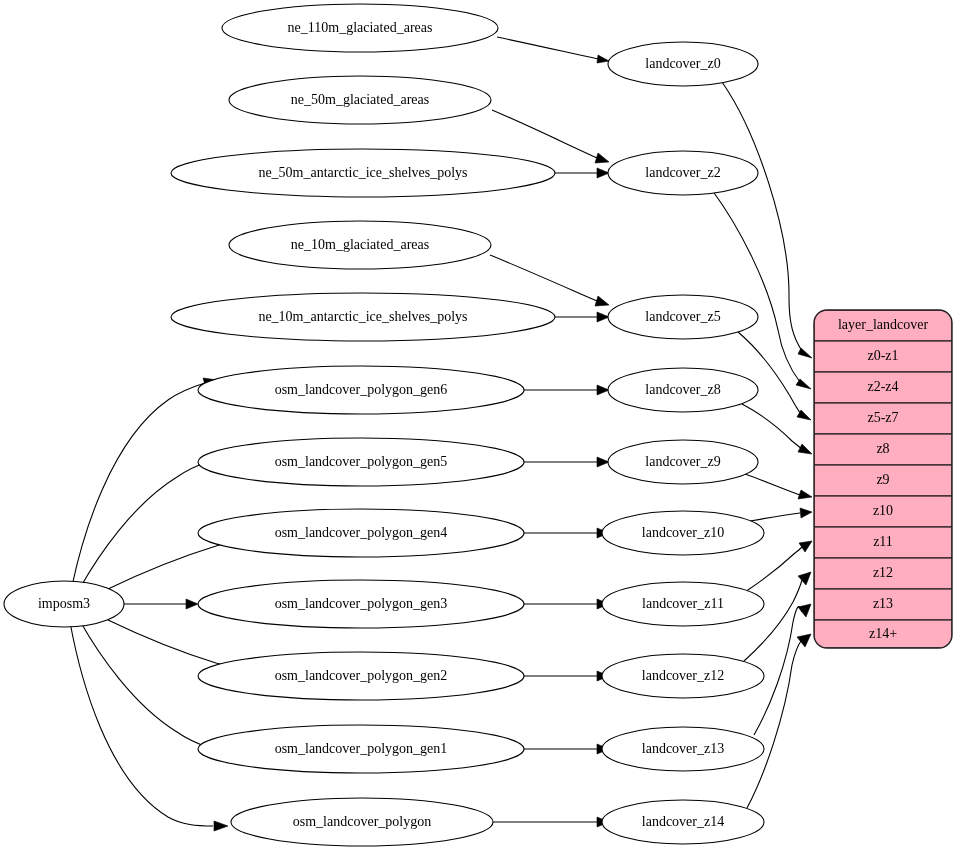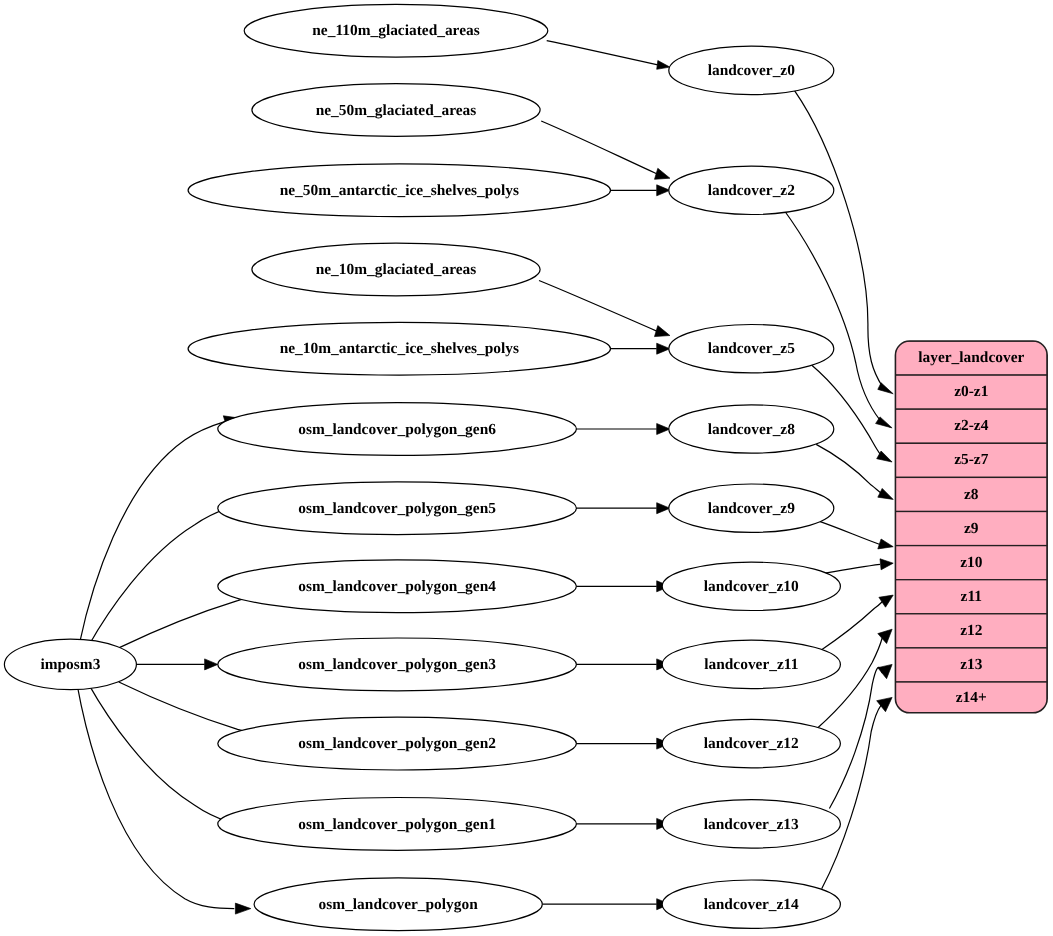--- a/index.html
+++ b/index.html
@@ -7,21 +7,20 @@
     padding: 0;
     background: #ffffff;
   }
   #graph-root {
     position: relative;
     width: 957px;
     height: 851px;
     background: #ffffff;
     overflow: hidden;
     font-family: "Liberation Serif", "DejaVu Serif", serif;
-    font-weight: bold;
   }
   svg#graph-canvas {
     display: block;
     width: 957px;
     height: 851px;
   }
   .node-ellipse {
     fill: #ffffff;
     stroke: #000000;
     stroke-width: 1.1;

